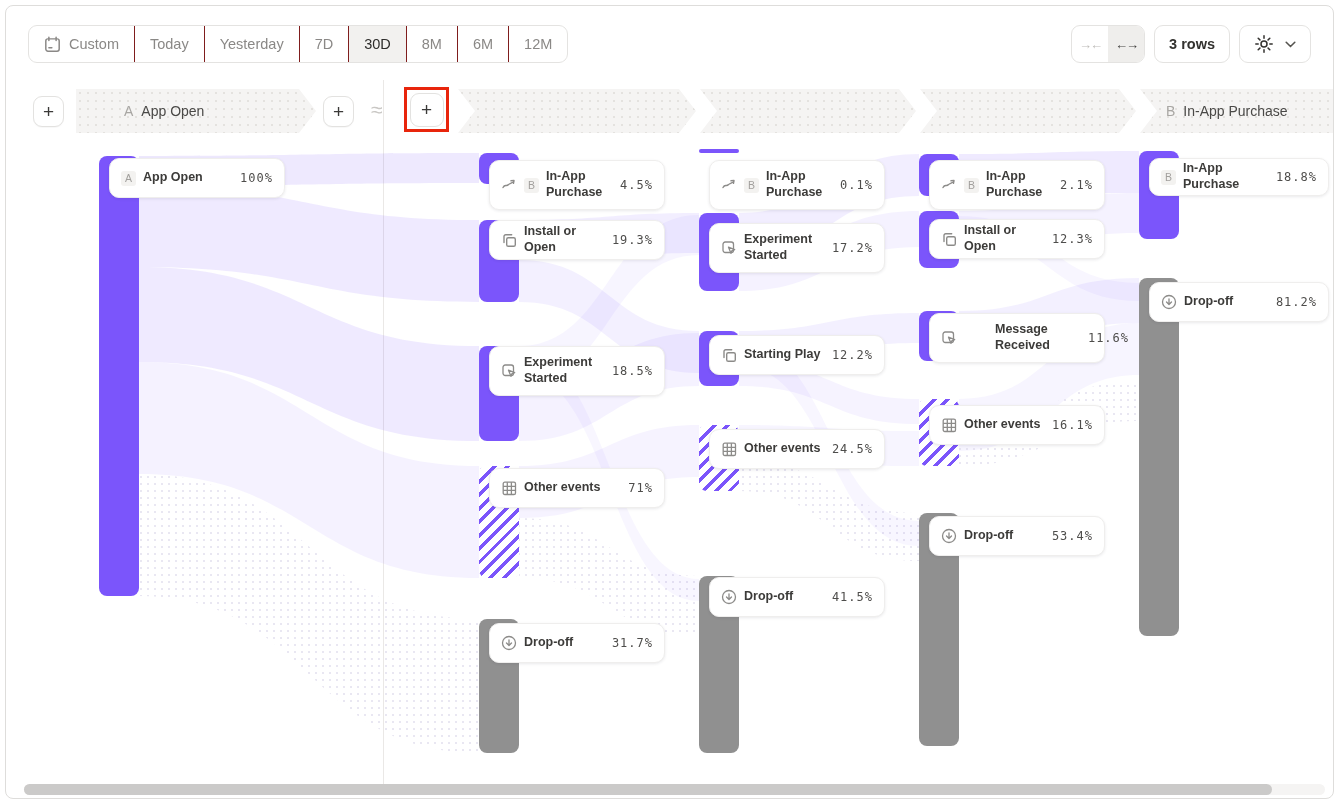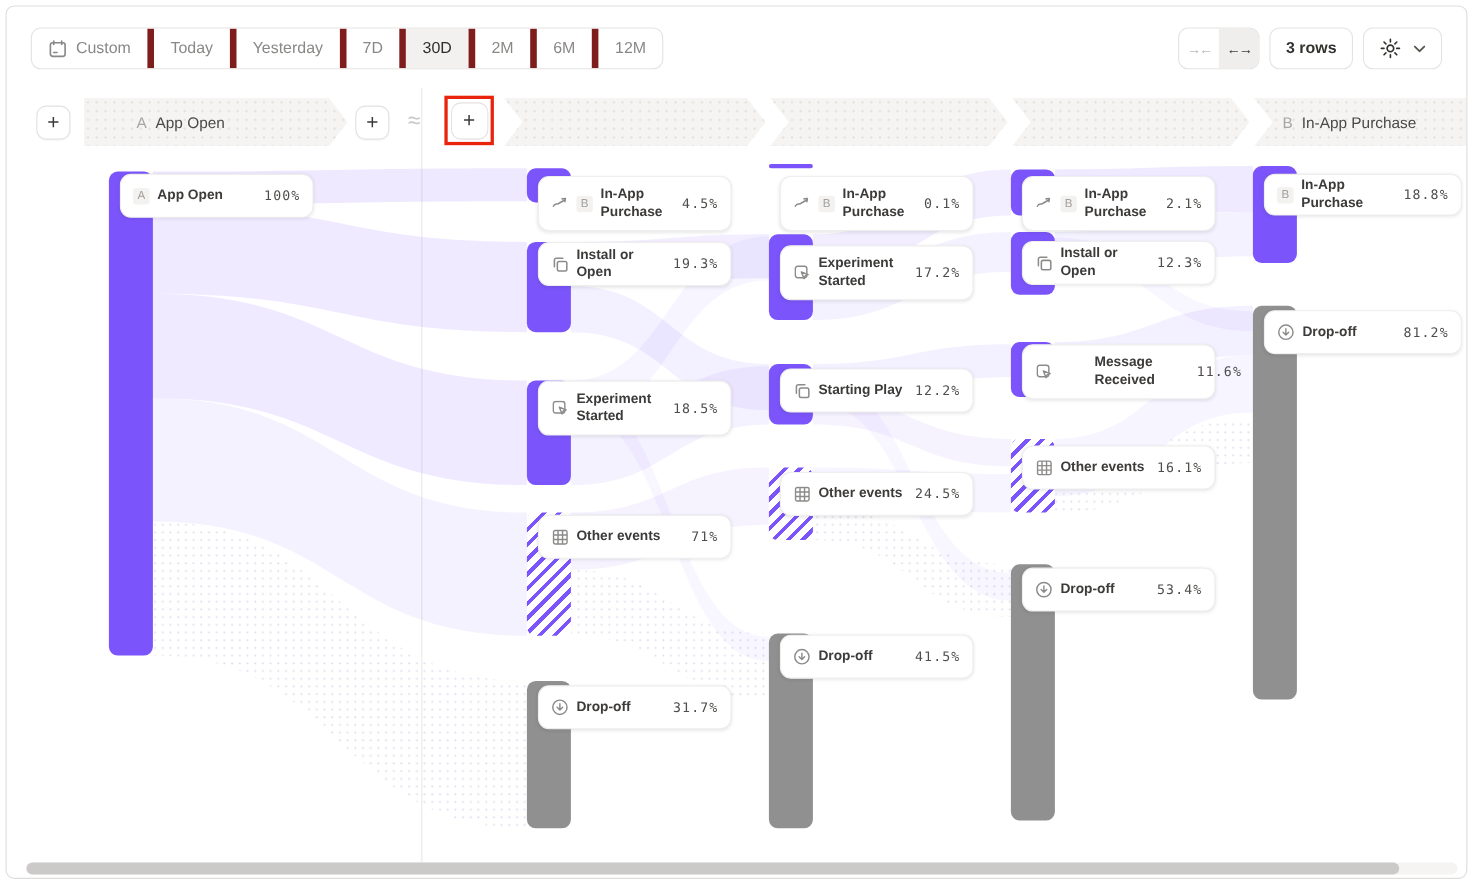--- a/index.html
+++ b/index.html
@@ -2,21 +2,21 @@
 <html><head>
 <meta charset="utf-8">
 <style>
   * { margin:0; padding:0; box-sizing:border-box; }
   html,body { width:1339px; height:804px; background:#fff; font-family:"Liberation Sans", sans-serif; overflow:hidden; }
   #app { position:absolute; inset:5px; border:1px solid #DEDDDB; border-radius:8px; background:#fff; overflow:hidden; }
 
   
   .toolbar { position:absolute; top:19px; left:22px; right:22px; height:38px; display:flex; justify-content:space-between; align-items:center; z-index:30; }
   .date-group { display:flex; align-items:stretch; height:38px; border:1px solid #E4E3E1; border-radius:9px; background:#fff; overflow:hidden; }
-  .date-item { display:flex; align-items:center; gap:8px; padding:0 15px; font-size:14.5px; color:#8A8886; border-right:6px solid #7f1d1d; cursor:pointer; white-space:nowrap; }
+  .date-item { display:flex; align-items:center; gap:8px; padding:0 15px; font-size:14.5px; color:#8A8886; border-right:1px solid #7f1d1d; cursor:pointer; white-space:nowrap; }
   .date-item:last-child { border-right:none; }
   .date-item.selected { background:#F2F1EF; color:#2E2D2B; font-weight:400; }
   .right-group { display:flex; align-items:center; gap:9px; }
   .tbtn { display:flex; align-items:center; gap:9px; height:38px; padding:0 14px; border:1px solid #E4E3E1; border-radius:9px; background:#fff; font-size:14.5px; color:#33322F; font-weight:600; cursor:pointer; white-space:nowrap; }
   .seg { display:flex; height:38px; border:1px solid #E4E3E1; border-radius:9px; overflow:hidden; background:#fff; }
   .seg-half { width:36px; display:flex; align-items:center; justify-content:center; font-size:13px; letter-spacing:-2px; cursor:pointer; }
   .seg-half.dim { color:#BEBCB9; }
   .seg-half.on { background:#EFEEEC; color:#403F3D; }
   .chev { display:inline-block; margin-left:2px; }
 
@@ -73,21 +73,21 @@
       <div class="date-item">
           <span>Yesterday</span>
         </div>
       <div class="date-item">
           <span>7D</span>
         </div>
       <div class="date-item selected">
           <span>30D</span>
         </div>
       <div class="date-item">
-          <span>2M</span>
+          <span>8M</span>
         </div>
       <div class="date-item">
           <span>6M</span>
         </div>
       <div class="date-item">
           <span>12M</span>
         </div>
     </div>
 
     <div class="right-group">

